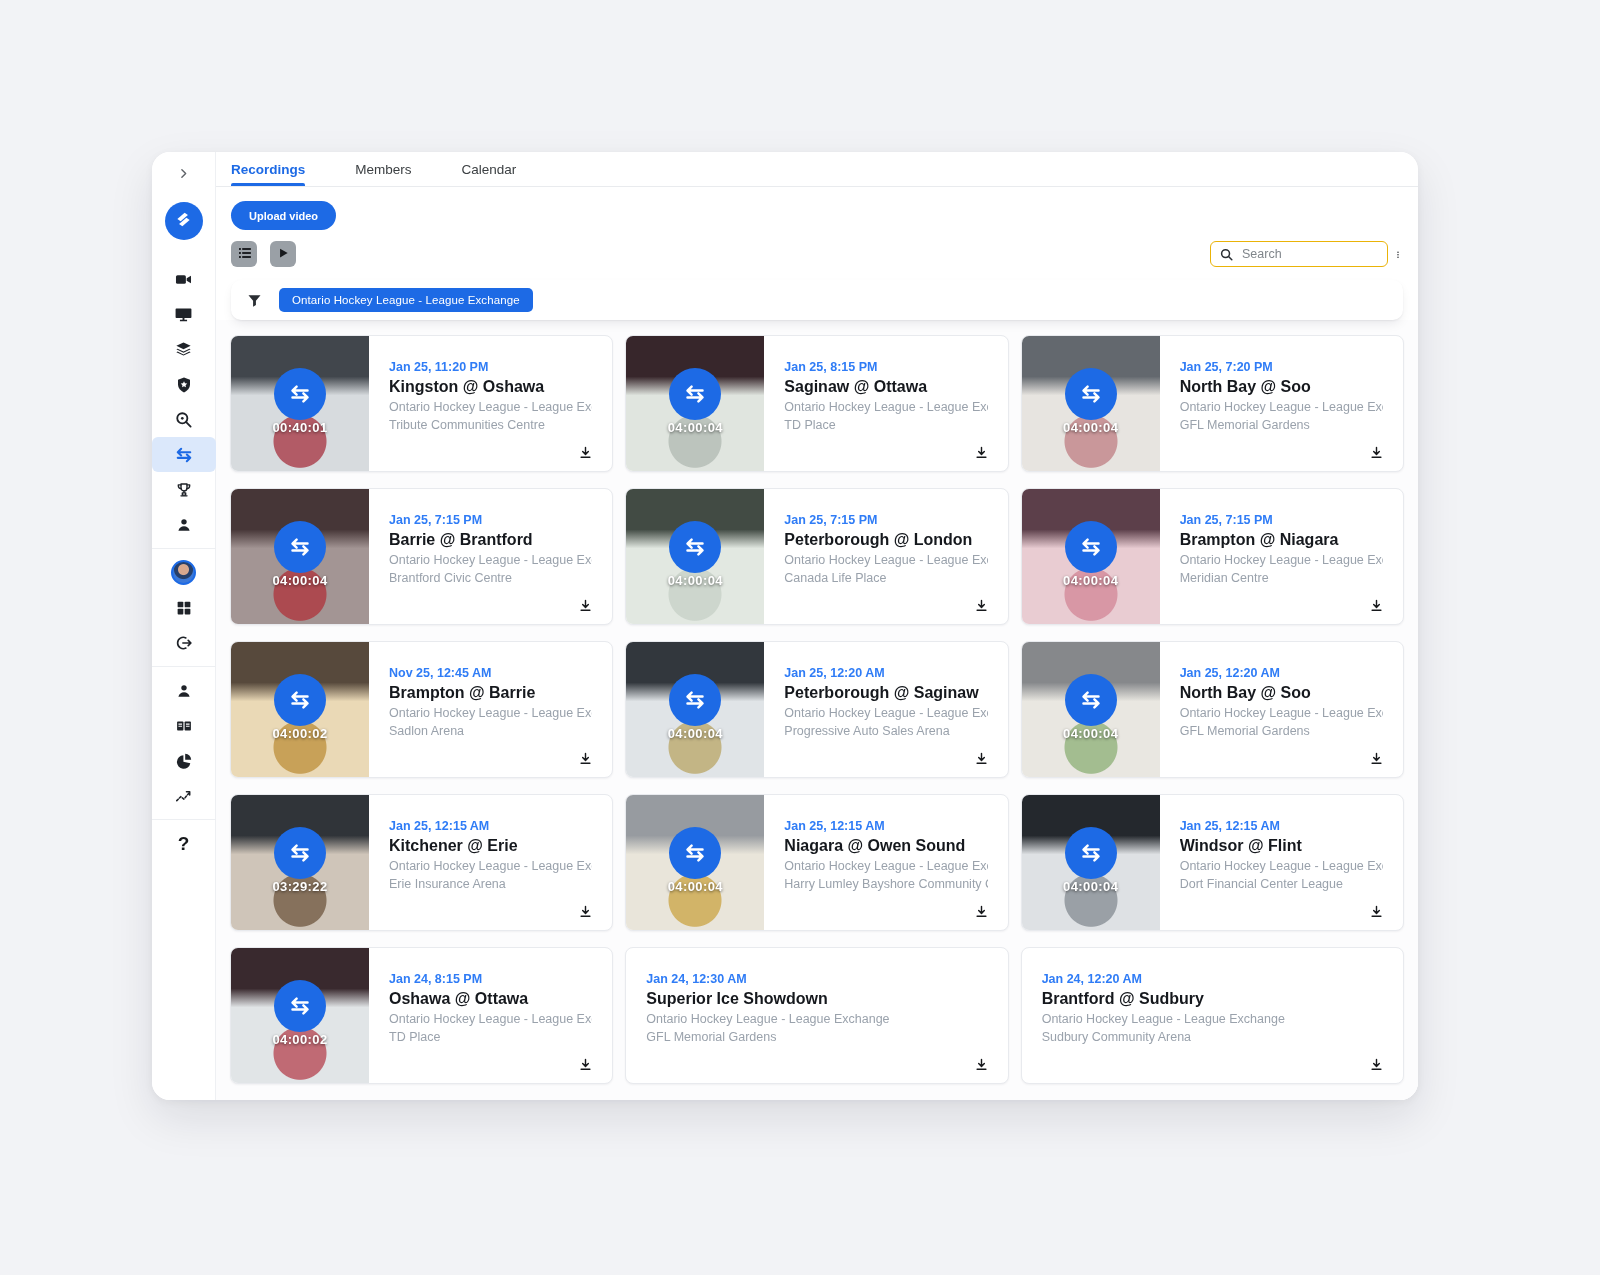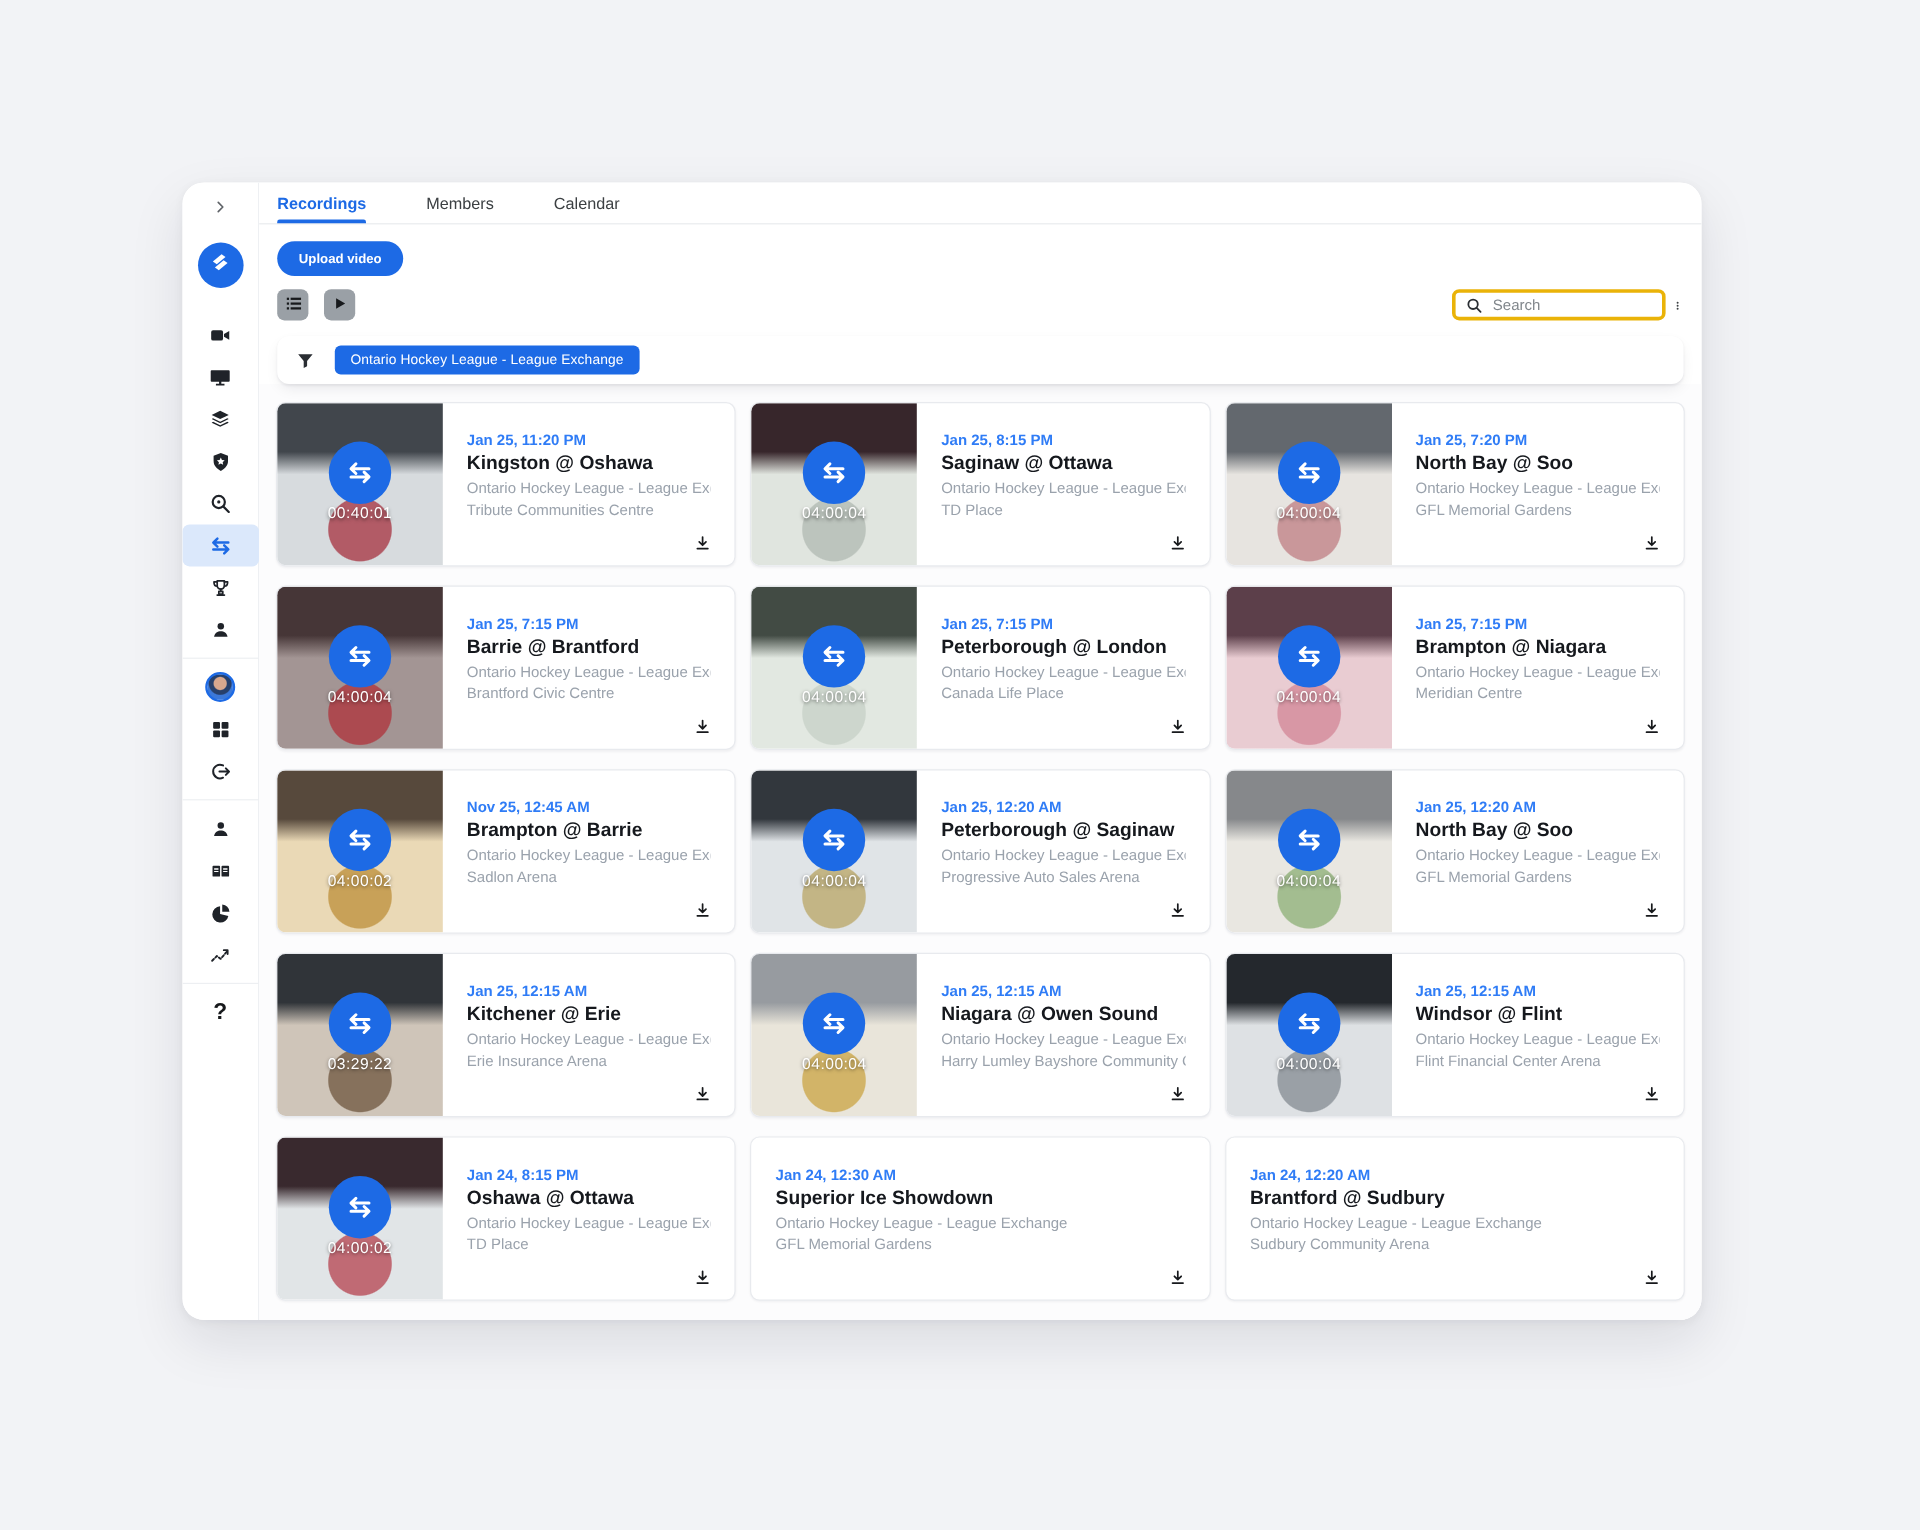--- a/index.html
+++ b/index.html
@@ -31,21 +31,21 @@
     position:relative;cursor:pointer;}
   .tab.active{color:var(--accent);font-weight:700;}
   .tab.active::after{content:"";position:absolute;left:0;right:0;bottom:0;height:3px;background:var(--accent);
     border-radius:2px 2px 0 0;}
   .controls{padding:14px 15px 0;flex-shrink:0;}
   .upload-btn{background:var(--accent);color:#fff;border:none;border-radius:15px;height:29px;
     padding:0 18px;font-size:11px;font-weight:700;cursor:pointer;font-family:inherit;}
   .toolbar{margin-top:11px;display:flex;align-items:center;}
   .view-btn{width:26px;height:26px;border-radius:6px;background:#9aa0a6;color:#17191c;border:none;
     display:grid;place-items:center;margin-right:13px;cursor:pointer;}
-  .search-wrap{margin-left:auto;width:178px;height:26px;border:3px solid #eab308;border-radius:6px;
+  .search-wrap{margin-left:auto;width:178px;height:26px;border:1px solid #eab308;border-radius:6px;
     background:#fff;display:flex;align-items:center;padding:0 8px;gap:6px;color:#2a2e33;}
   .search-wrap input{border:none;outline:none;width:100%;font-size:12.5px;background:transparent;
     color:#202124;font-family:inherit;}
   .search-wrap input::placeholder{color:#80868b;}
   .kebab{margin-left:5px;color:#3c4043;display:grid;place-items:center;cursor:pointer;}
   .filter-bar{margin:13px 15px 0;background:#fff;border-radius:10px;flex-shrink:0;position:relative;z-index:2;
     box-shadow:0 1px 2px rgba(16,24,40,.06),0 5px 12px -3px rgba(16,24,40,.10);
     padding:8px 12px;display:flex;align-items:center;gap:14px;}
   .funnel{color:#2a2e33;display:grid;place-items:center;width:22px;cursor:pointer;}
   .chip{background:var(--accent);color:#fff;font-size:11.5px;font-weight:500;border-radius:5px;
@@ -55,21 +55,21 @@
   .cards{display:grid;grid-template-columns:repeat(3,1fr);gap:16px 12px;}
   .card{background:#fff;border:1px solid #e8eaee;border-radius:8px;height:137px;display:flex;
     overflow:hidden;box-shadow:0 1px 2px rgba(16,24,40,.05);cursor:pointer;}
   .thumb{width:138px;flex-shrink:0;position:relative;
     background:
       radial-gradient(circle at 50% 78%, var(--taccent) 0 26px, rgba(0,0,0,0) 27px),
       linear-gradient(180deg, var(--stands) 0 30%, var(--ice) 44% 100%);}
   .play-badge{position:absolute;left:50%;top:43%;transform:translate(-50%,-50%);width:52px;height:52px;
     border-radius:50%;background:var(--accent);display:grid;place-items:center;color:#fff;}
   .duration{position:absolute;left:0;right:0;top:62%;text-align:center;color:#fff;font-size:13px;
-    font-weight:400;letter-spacing:.4px;text-shadow:0 1px 3px rgba(0,0,0,.55);}
+    font-weight:700;letter-spacing:.4px;text-shadow:0 1px 3px rgba(0,0,0,.55);}
   .card-body{flex:1;position:relative;padding:24px 20px 8px;min-width:0;}
   .c-date{color:var(--date);font-size:12.5px;font-weight:700;}
   .c-title{color:#15181d;font-size:16px;font-weight:700;margin-top:4px;white-space:nowrap;overflow:hidden;}
   .c-league,.c-venue{color:#9aa2ac;font-size:12.5px;margin-top:4px;white-space:nowrap;overflow:hidden;}
   .dl-btn{position:absolute;right:13px;bottom:7px;color:#17191c;background:none;border:none;
     display:grid;place-items:center;cursor:pointer;}
 </style>
 </head>
 <body>
 
@@ -582,21 +582,21 @@
           <path d="M19.5 8.6H4.8M8.6 4.6L4.5 8.6l4.1 4"></path>
           <path d="M4.5 15.4h14.7M15.4 11.4l4.1 4-4.1 4"></path>
         </svg>
       </span>
       <span class="duration">04:00:04</span>
     </div>
     <div class="card-body">
       <div class="c-date">Jan 25, 12:15 AM</div>
       <div class="c-title">Windsor @ Flint</div>
       <div class="c-league">Ontario Hockey League - League Exchange</div>
-      <div class="c-venue">Flint Financial Center Arena</div>
+      <div class="c-venue">Dort Financial Center League</div>
       <button class="dl-btn">
         <span>
           <svg viewBox="0 0 24 24" width="15" height="15" fill="none" stroke="currentColor" stroke-width="2.3" stroke-linecap="round" stroke-linejoin="round">
                     <path d="M12 4v10M7.5 10.5L12 15l4.5-4.5"></path>
                     <path d="M5 19.5h14"></path>
                   </svg>
         </span>
       </button>
     </div>
   </div>

